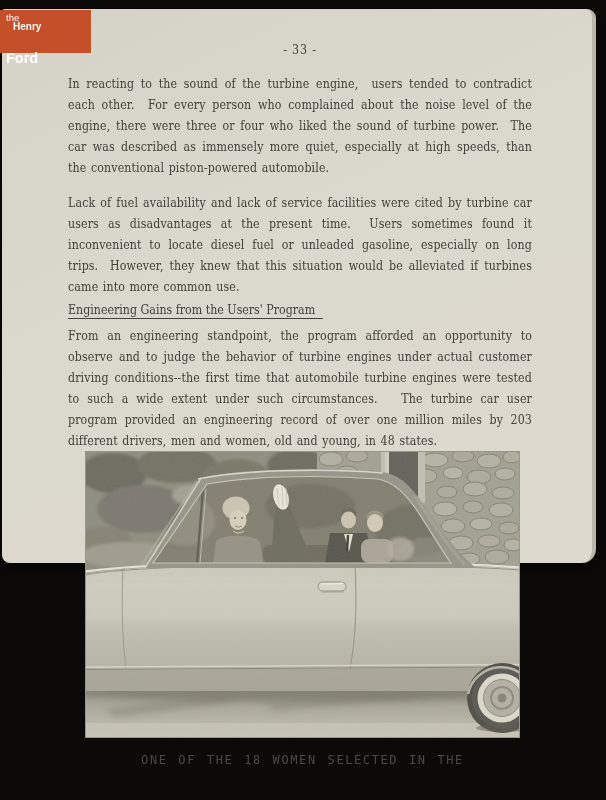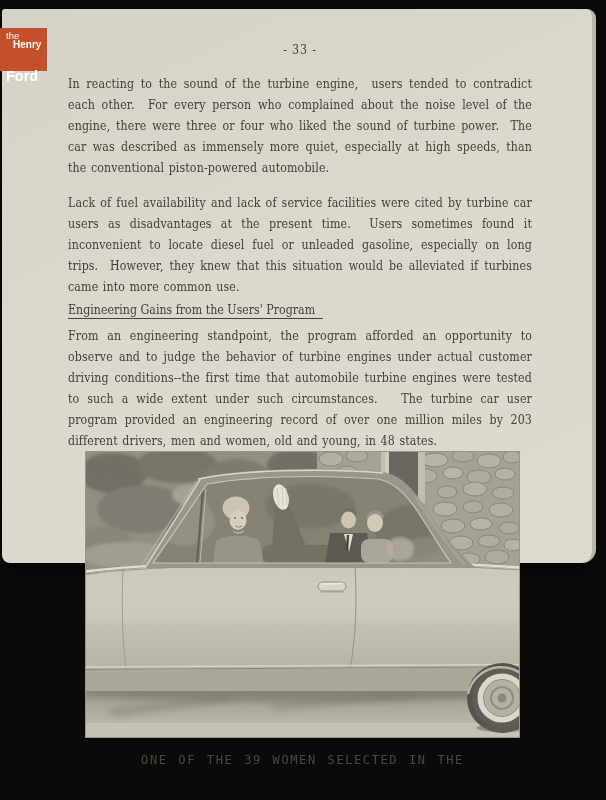--- a/index.html
+++ b/index.html
@@ -56,26 +56,27 @@
   .caption {
     margin-top: 13px;
     text-align: center;
     font-family: "DejaVu Sans Mono", "Liberation Mono", monospace;
     font-size: 12px; line-height: 19px;
     letter-spacing: 1.6px; word-spacing: 2px;
     color: var(--caption-ink, #4b4943);
   }
   
   .logo {
-    position: absolute; left: 0; top: 28px;
+    position: absolute; left: 0; top: 10px;
     width: 47px; height: 43px;
     background: var(--logo-red, #c54f28);
     color: var(--logo-text, #ffffff);
     font-family: "Liberation Sans", sans-serif;
     z-index: 5;
+    padding-left: 44px;
   }
   .logo .l1 { position: absolute; left: 6px; top: 2px;  font-size: 9.5px; font-weight: 400; }
   .logo .l2 { position: absolute; left: 13px; top: 11px; font-size: 10px;  font-weight: 700; }
   .logo .l3 { position: absolute; left: 6px; top: 24px; font-size: 14.5px; font-weight: 700; margin-top: 16px; }
 </style>
 </head>
 <body>
 
 <div class="page">
 
@@ -262,21 +263,21 @@
           </g>
           <path d="M122,33 C160,26 228,23 293,28 C309,31 321,43 333,61 C346,81 358,101 366,112 L68,112 Z" fill="none" stroke="#c9c6ba" stroke-width="1.2"></path>
           <path d="M0,124 L40,118" stroke="#a5a296" stroke-width="1"></path>
 
           <rect width="435" height="287" filter="url(#grainF)"></rect>
           <rect x="0.5" y="0.5" width="434" height="286" fill="none" stroke="#98958a" stroke-width="1"></rect>
         </g>
       </svg>
     </div>
     <figcaption class="caption">
-      <div>ONE OF THE 39 WOMEN SELECTED IN THE</div>
+      <div>ONE OF THE 18 WOMEN SELECTED IN THE</div>
     </figcaption>
   </figure>
 
 </div>
 
 <div class="logo">
   <span class="l1">the</span>
   <span class="l2">Henry</span>
   <span class="l3">Ford</span>
 </div>

